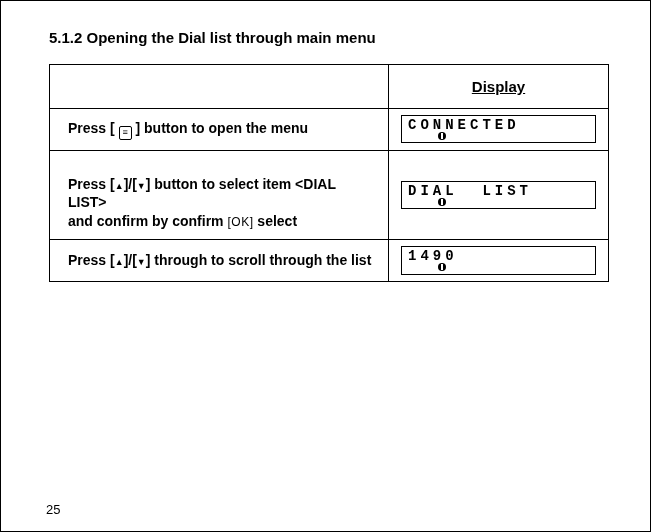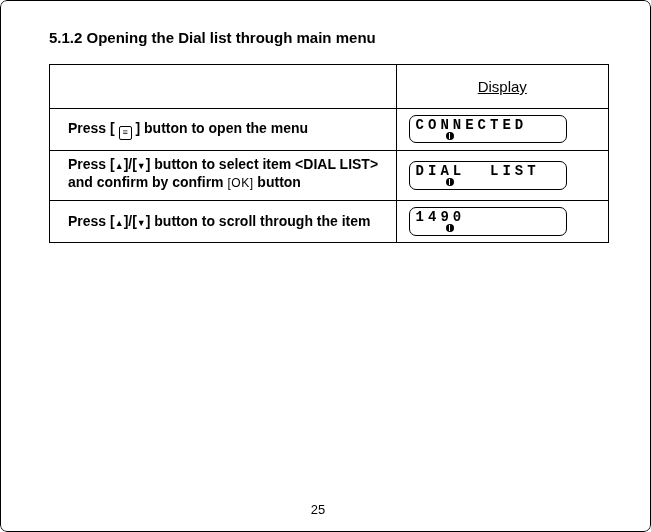--- a/index.html
+++ b/index.html
@@ -1,15 +1,15 @@
 <!DOCTYPE html>
 <html><head>
 <meta charset="utf-8">
 <style>
-  * { box-sizing: border-box; border-radius: 7px; }
+  * { box-sizing: border-box; }
   html, body {
     margin: 0; padding: 0;
     width: 651px; height: 532px;
     font-family: Arial, Helvetica, sans-serif;
     background: #fff;
     color: #000;
   }
   .page-frame {
     position: relative;
     width: 651px; height: 532px;
@@ -32,37 +32,37 @@
   }
   table.grid td, table.grid th {
     border: 1px solid #000;
     vertical-align: middle;
   }
   .col-instr { width: 62%; }
   .col-disp  { width: 38%; }
   .hdr-cell {
     height: 44px;
     text-align: center;
-    font-weight: normal;
+    font-weight: bold;
     font-size: 15px;
   }
   .hdr-label { text-decoration: underline; }
   .instr-cell {
     padding: 10px 14px 10px 18px;
     font-size: 14px;
     font-weight: bold;
     line-height: 1.35;
   }
-  .instr-cell.tworow { padding-top: 4px; padding-bottom: 8px; }
+  .instr-cell.tworow { padding-top: 24px; padding-bottom: 8px; }
   .display-cell {
     padding: 6px 12px 6px 12px;
   }
   .lcd {
     border: 1.2px solid #000;
-    width: 158px;
+    width: 195px;
     padding: 2px 6px 1px 6px;
     font-family: "Courier New", monospace;
     font-size: 14px;
     font-weight: bold;
     line-height: 1.0;
   }
   .lcd .line1 { letter-spacing: 4px; white-space: pre; }
   .lcd .line2 {
     font-size: 9px;
     padding-left: 30px;
@@ -93,22 +93,23 @@
     font-size: 9px;
     line-height: 1;
     font-weight: bold;
     font-family: Arial, sans-serif;
   }
   .tri { font-size: 9px; vertical-align: 0px; }
   .ok  { font-family: Arial, sans-serif; font-size: 12px; font-weight: normal; letter-spacing: 0.5px; margin-top: 12px; }
   .pagenum {
     position: absolute;
     bottom: 14px; left: 0; right: 15px;
-    text-align: center;
+    text-align: left;
     font-size: 13px;
+    padding-left: 45px;
   }
 </style>
 </head>
 <body>
 
 <div class="page-frame">
   <div class="content">
 
     <div class="heading">5.1.2  Opening the Dial list through main menu</div>
 
@@ -138,35 +139,35 @@
               <span class="bt-icon"></span>
             </div>
           </div>
         </td>
       </tr>
 
       <tr>
         <td class="instr-cell tworow">
           <span>Press [</span><span class="tri">▲</span><span>]/[</span><span class="tri">▼</span><span>] button to select item</span>
           <span>&lt;DIAL LIST&gt;</span><br>
-          <span>and confirm by confirm </span><span class="ok">[OK]</span><span> button</span>
+          <span>and confirm by confirm </span><span class="ok">[OK]</span><span> select</span>
         </td>
         <td class="display-cell">
           <div class="lcd">
             <div class="line1">DIAL  LIST</div>
             <div class="line2">
               <span class="bt-icon"></span>
             </div>
           </div>
         </td>
       </tr>
 
       <tr>
         <td class="instr-cell">
-          <span>Press [</span><span class="tri">▲</span><span>]/[</span><span class="tri">▼</span><span>] button to scroll through the item</span>
+          <span>Press [</span><span class="tri">▲</span><span>]/[</span><span class="tri">▼</span><span>] through to scroll through the list</span>
         </td>
         <td class="display-cell">
           <div class="lcd">
             <div class="line1">1490</div>
             <div class="line2">
               <span class="bt-icon"></span>
             </div>
           </div>
         </td>
       </tr>

